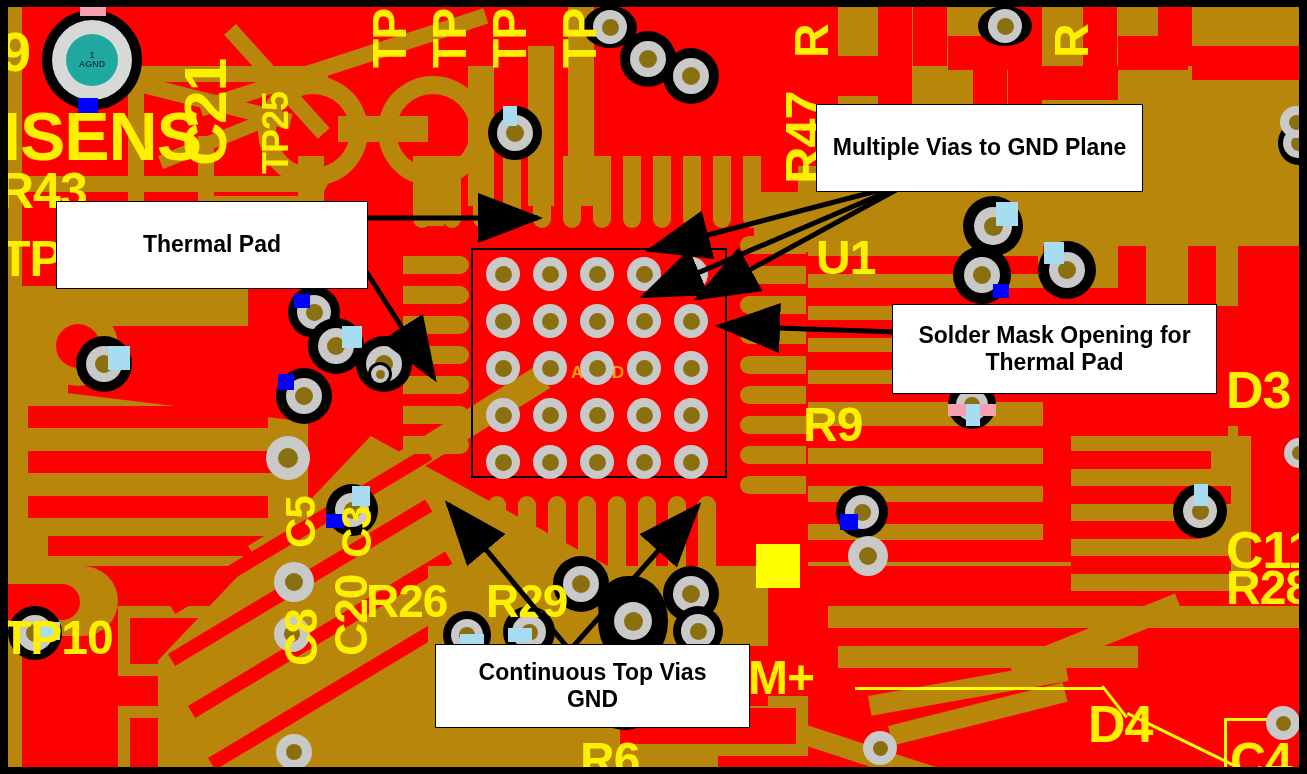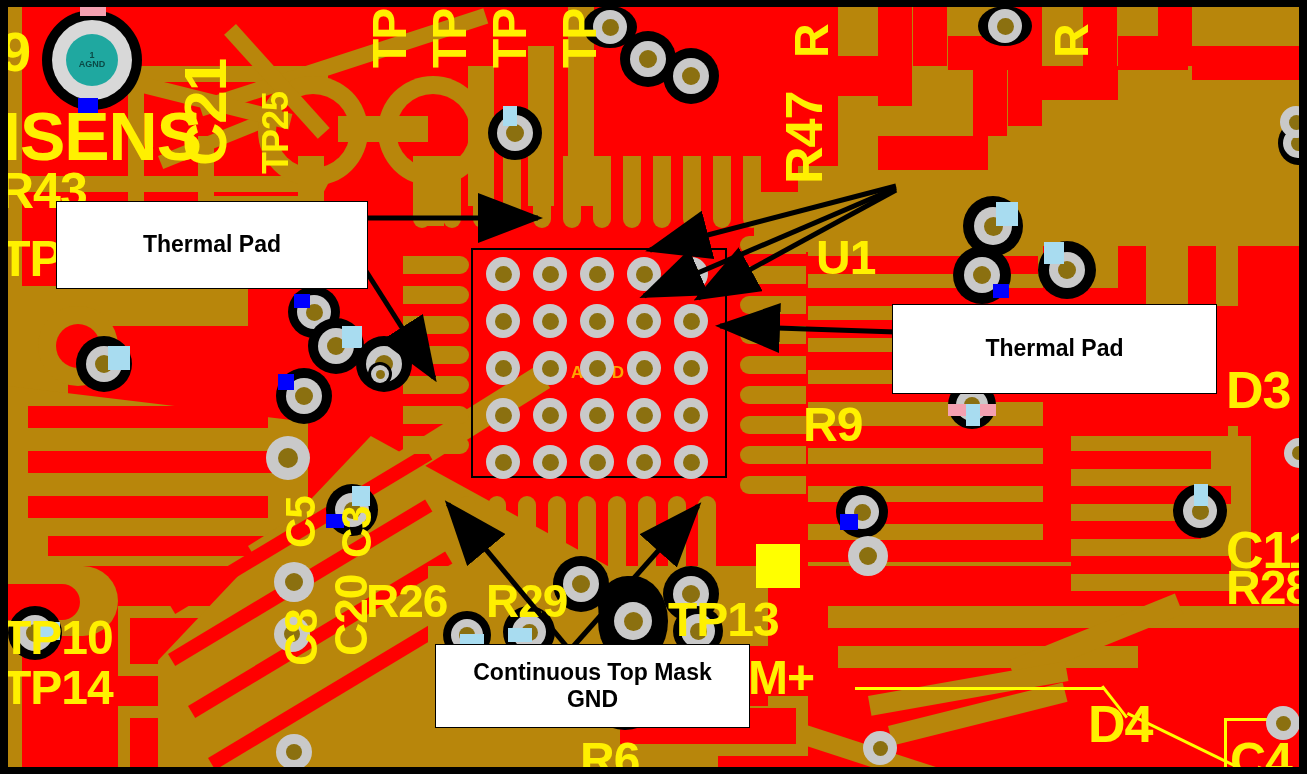--- a/index.html
+++ b/index.html
@@ -522,26 +522,24 @@
     <div class="silk rot" style="left:1040px;top:52px;font-size:48px;">R</div>
     <div class="silk rot" style="left:770px;top:178px;font-size:52px;">R47</div>
     <div class="silk" style="left:808px;top:228px;font-size:48px;">U1</div>
     <div class="silk" style="left:795px;top:395px;font-size:48px;">R9</div>
     <div class="silk" style="left:1218px;top:358px;font-size:52px;">D3</div>
     <div class="silk" style="left:1218px;top:518px;font-size:52px;">C11</div>
     <div class="silk" style="left:1218px;top:558px;font-size:48px;">R28</div>
     <div class="silk rot" style="left:272px;top:542px;font-size:42px;">C5</div>
     <div class="silk rot" style="left:328px;top:552px;font-size:42px;">C3</div>
     <div class="silk" style="left:-6px;top:608px;font-size:48px;">TP10</div>
-    <div class="silk" style="left:-6px;top:658px;font-size:48px;">TP14</div>
     <div class="silk rot" style="left:270px;top:660px;font-size:46px;">C8</div>
     <div class="silk rot" style="left:320px;top:650px;font-size:46px;">C20</div>
     <div class="silk" style="left:358px;top:572px;font-size:46px;">R26</div>
     <div class="silk" style="left:478px;top:572px;font-size:46px;">R29</div>
-    <div class="silk" style="left:660px;top:590px;font-size:48px;">TP13</div>
     <div class="silk" style="left:740px;top:648px;font-size:48px;">M+</div>
     <div class="silk" style="left:572px;top:730px;font-size:48px;">R6</div>
     <div class="silk" style="left:1080px;top:692px;font-size:52px;">D4</div>
     <div class="silk" style="left:1222px;top:730px;font-size:50px;">C4</div>
 
     <svg class="arrows" viewBox="0 0 1291 762">
       <defs>
         <marker id="ah" markerWidth="13" markerHeight="10" refX="12" refY="5" orient="auto">
           <polygon points="0,0 13,5 0,10" fill="#000"></polygon>
         </marker>
@@ -569,29 +567,33 @@
       </g>
 
       <g>
         <line x1="560" y1="642" x2="440" y2="498" stroke="#000" stroke-width="5" marker-end="url(#ah)"></line>
       </g>
       <g>
         <line x1="562" y1="644" x2="690" y2="500" stroke="#000" stroke-width="5" marker-end="url(#ah)"></line>
       </g>
     </svg>
 
+    <div class="callout" style="left:808px;top:98px;width:325px;height:86px;font-size:23px;">
+      <span>Multiple Vias to GND Plane</span>
+    </div>
 
     <div class="callout" style="left:48px;top:195px;width:310px;height:86px;font-size:23px;flex-direction:column;">
       <span>Thermal Pad</span>
     </div>
 
     <div class="callout" style="left:884px;top:298px;width:323px;height:88px;font-size:23px;flex-direction:column;">
+      <span>Solder Mask Opening for</span>
       <span>Thermal Pad</span>
     </div>
 
     <div class="callout" style="left:427px;top:638px;width:313px;height:82px;font-size:23px;flex-direction:column;">
-      <span>Continuous Top Mask</span>
+      <span>Continuous Top Vias</span>
       <span>GND</span>
     </div>
 
   </div>
   <div class="frame"></div>
 </div>
 
 </body></html>

